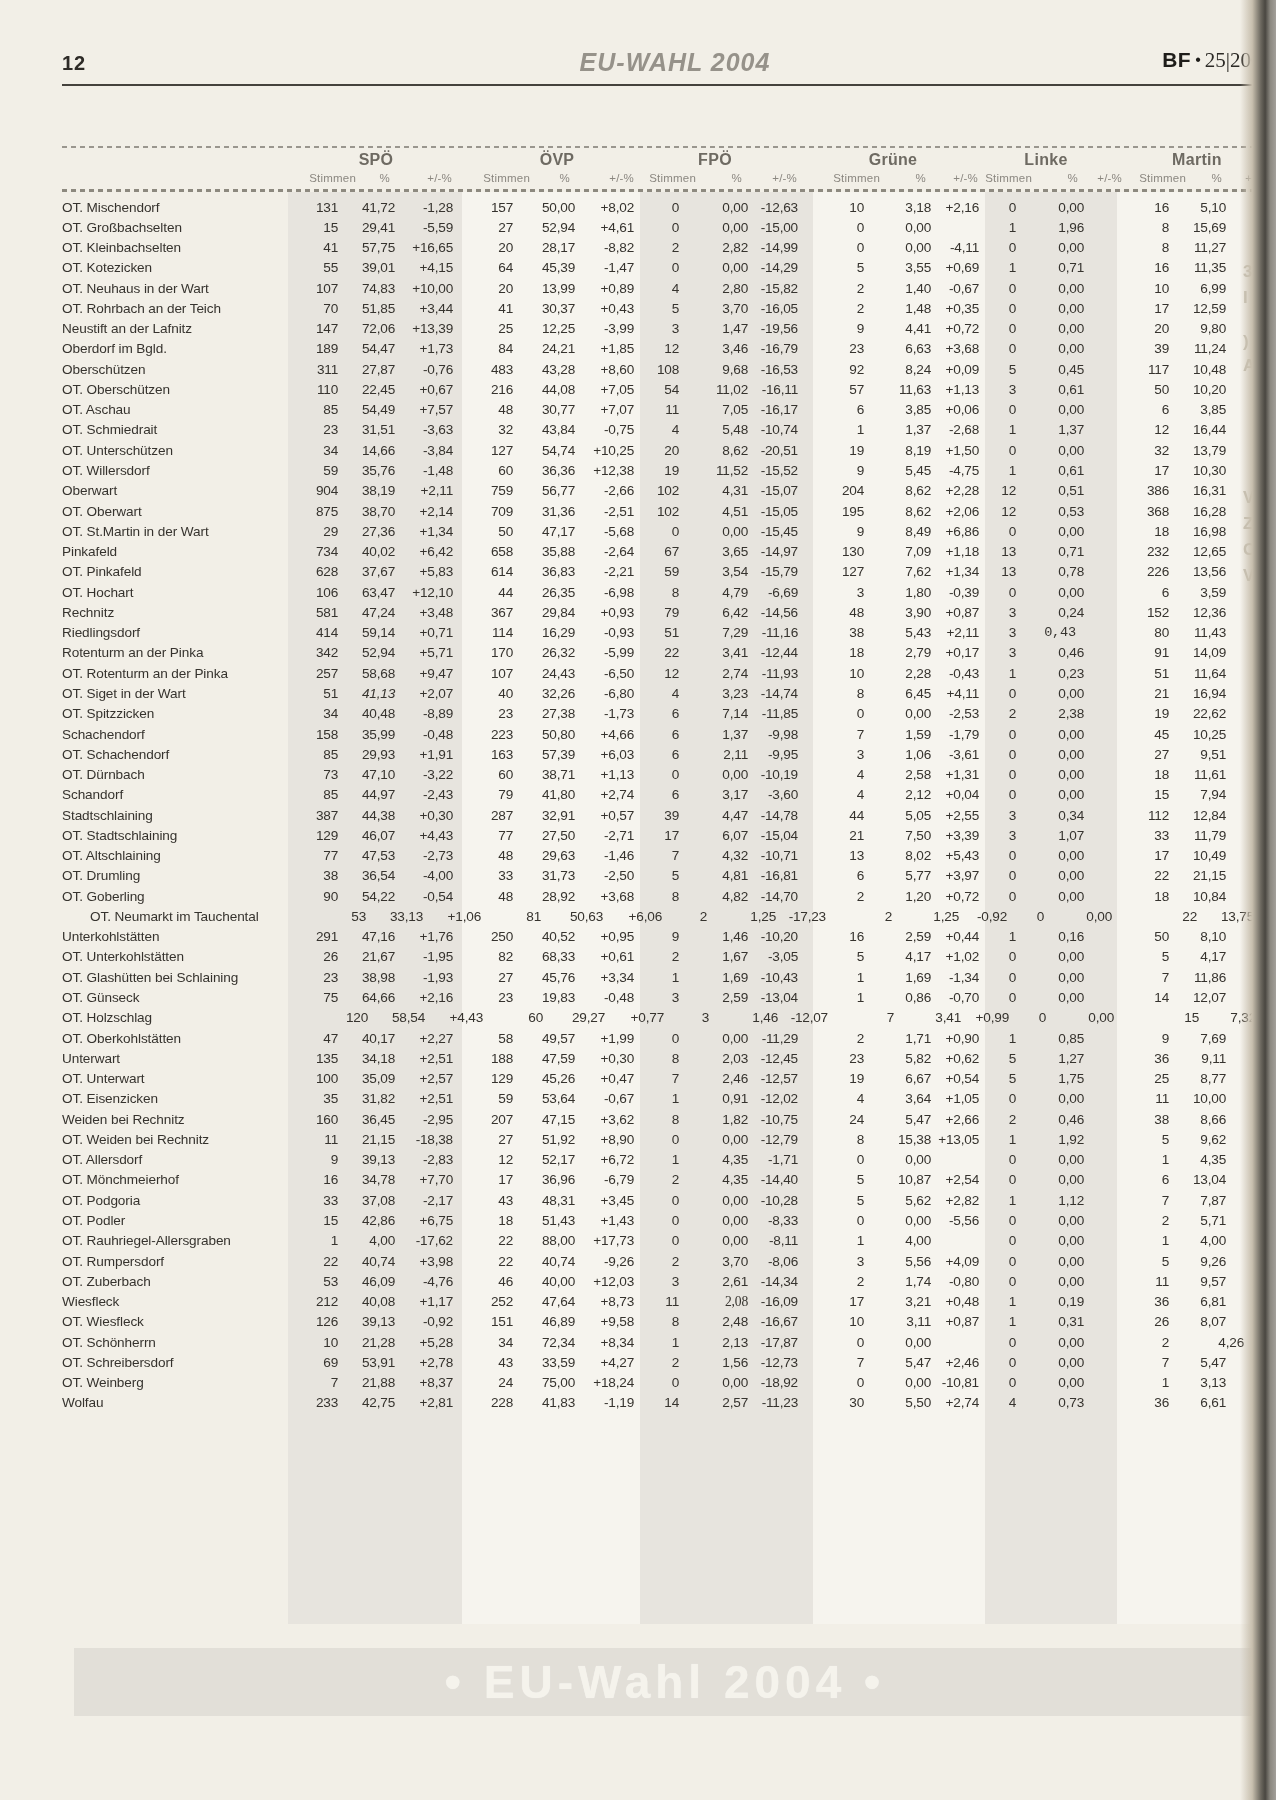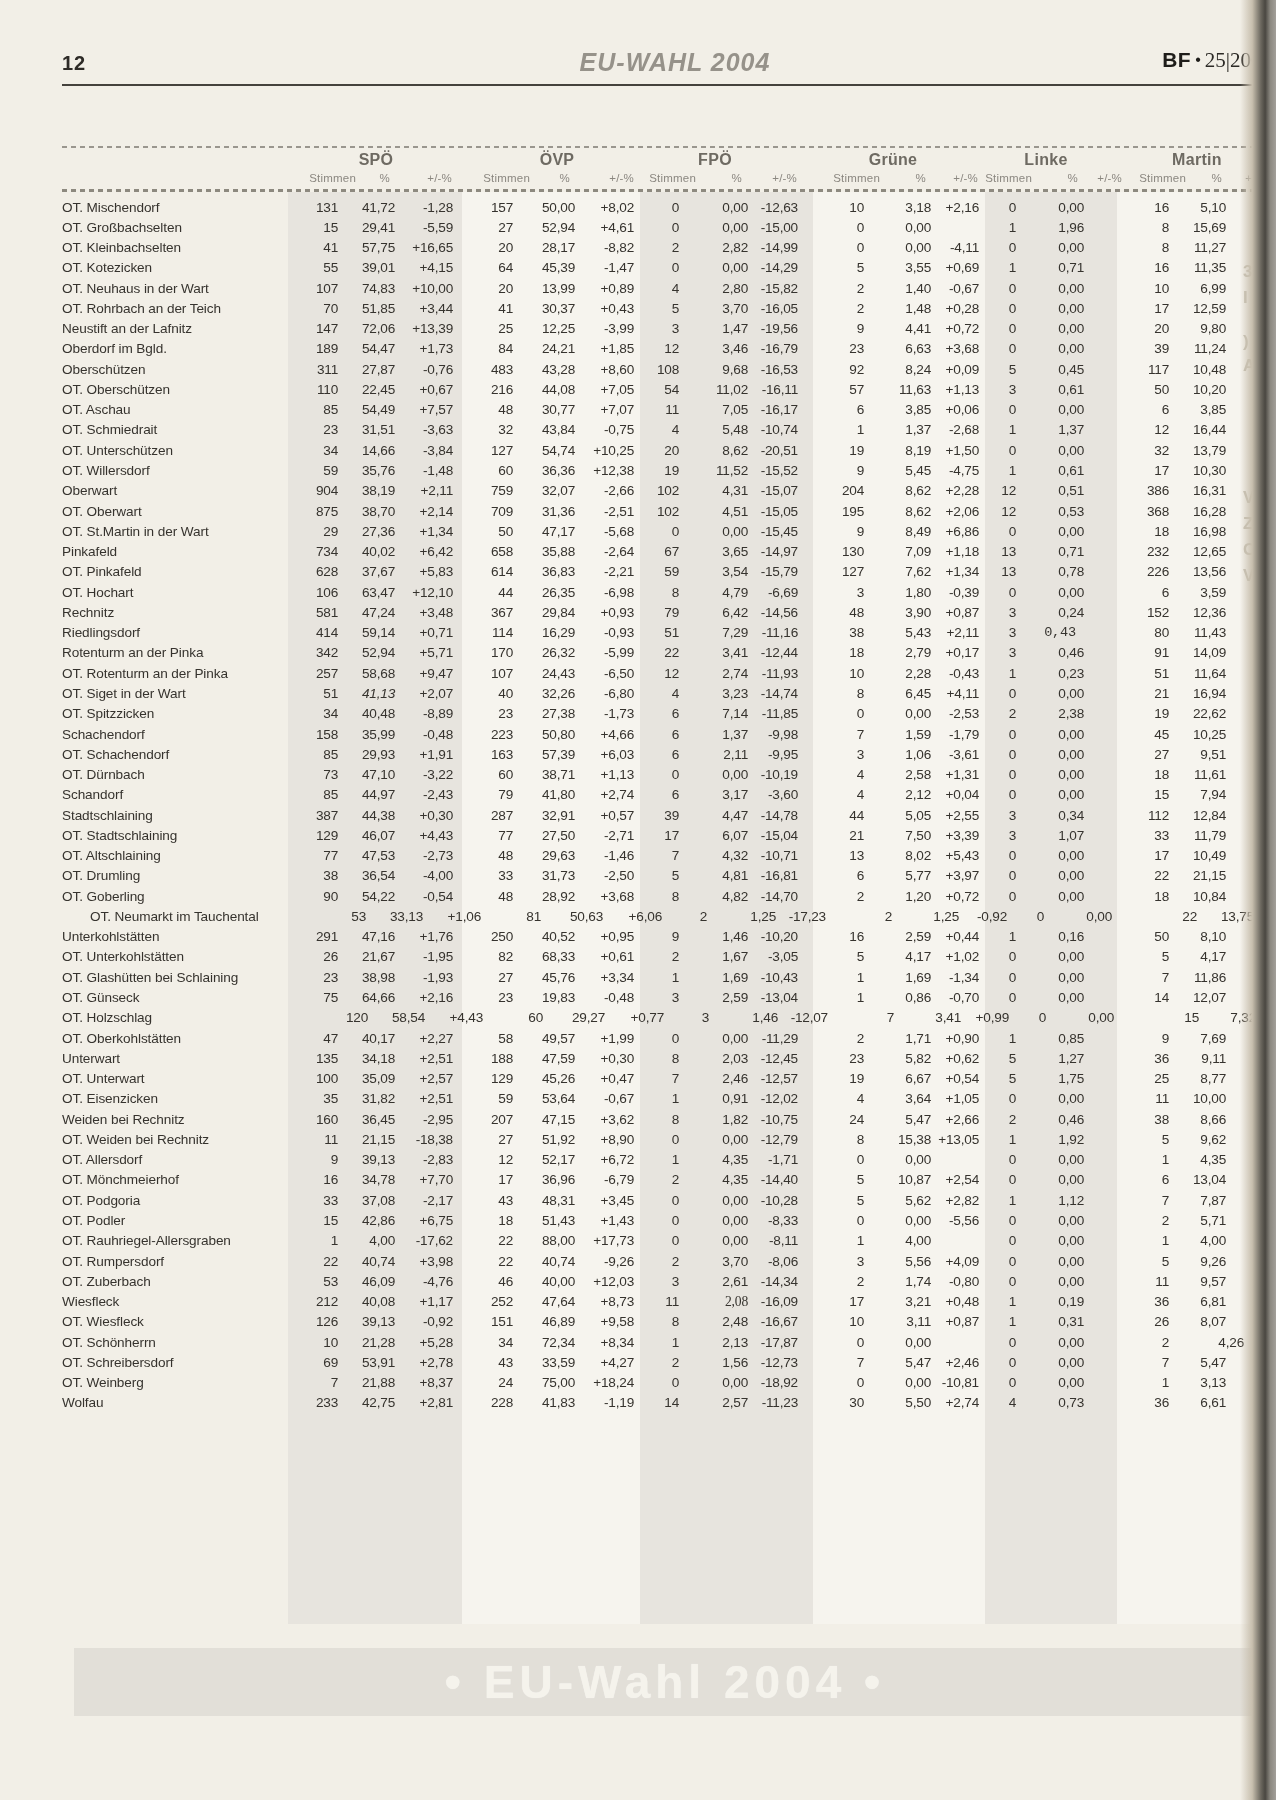--- a/index.html
+++ b/index.html
@@ -208,21 +208,21 @@
         <span class="cell" style="right: 881px;">51,85</span>
         <span class="cell" style="right: 823px;">+3,44</span>
         <span class="cell" style="right: 763px;">41</span>
         <span class="cell" style="right: 701px;">30,37</span>
         <span class="cell" style="right: 642px;">+0,43</span>
         <span class="cell" style="right: 597px;">5</span>
         <span class="cell" style="right: 528px;">3,70</span>
         <span class="cell" style="right: 478px;">-16,05</span>
         <span class="cell" style="right: 412px;">2</span>
         <span class="cell" style="right: 345px;">1,48</span>
-        <span class="cell" style="right: 297px;">+0,28</span>
+        <span class="cell" style="right: 297px;">+0,35</span>
         <span class="cell" style="right: 260px;">0</span>
         <span class="cell" style="right: 192px;">0,00</span>
         <span class="cell" style="right: 107px;">17</span>
         <span class="cell" style="right: 50px;">12,59</span>
       </div>
       <div class="row" style="top: 319.12px;">
         <span class="name">Neustift an der Lafnitz</span>
         <span class="cell" style="right: 938px;">147</span>
         <span class="cell" style="right: 881px;">72,06</span>
         <span class="cell" style="right: 823px;">+13,39</span>
@@ -372,21 +372,21 @@
         <span class="cell" style="right: 192px;">0,61</span>
         <span class="cell" style="right: 107px;">17</span>
         <span class="cell" style="right: 50px;">10,30</span>
       </div>
       <div class="row" style="top: 481.28px;">
         <span class="name">Oberwart</span>
         <span class="cell" style="right: 938px;">904</span>
         <span class="cell" style="right: 881px;">38,19</span>
         <span class="cell" style="right: 823px;">+2,11</span>
         <span class="cell" style="right: 763px;">759</span>
-        <span class="cell" style="right: 701px;">32,07</span>
+        <span class="cell" style="right: 701px;">56,77</span>
         <span class="cell" style="right: 642px;">-2,66</span>
         <span class="cell" style="right: 597px;">102</span>
         <span class="cell" style="right: 528px;">4,31</span>
         <span class="cell" style="right: 478px;">-15,07</span>
         <span class="cell" style="right: 412px;">204</span>
         <span class="cell" style="right: 345px;">8,62</span>
         <span class="cell" style="right: 297px;">+2,28</span>
         <span class="cell" style="right: 260px;">12</span>
         <span class="cell" style="right: 192px;">0,51</span>
         <span class="cell" style="right: 107px;">386</span>

